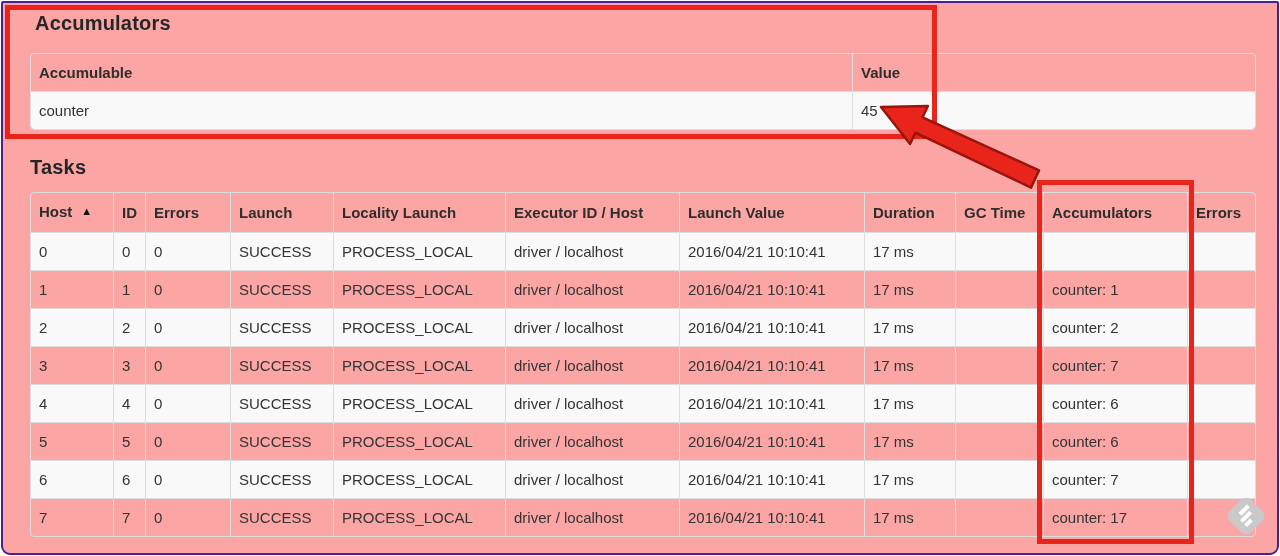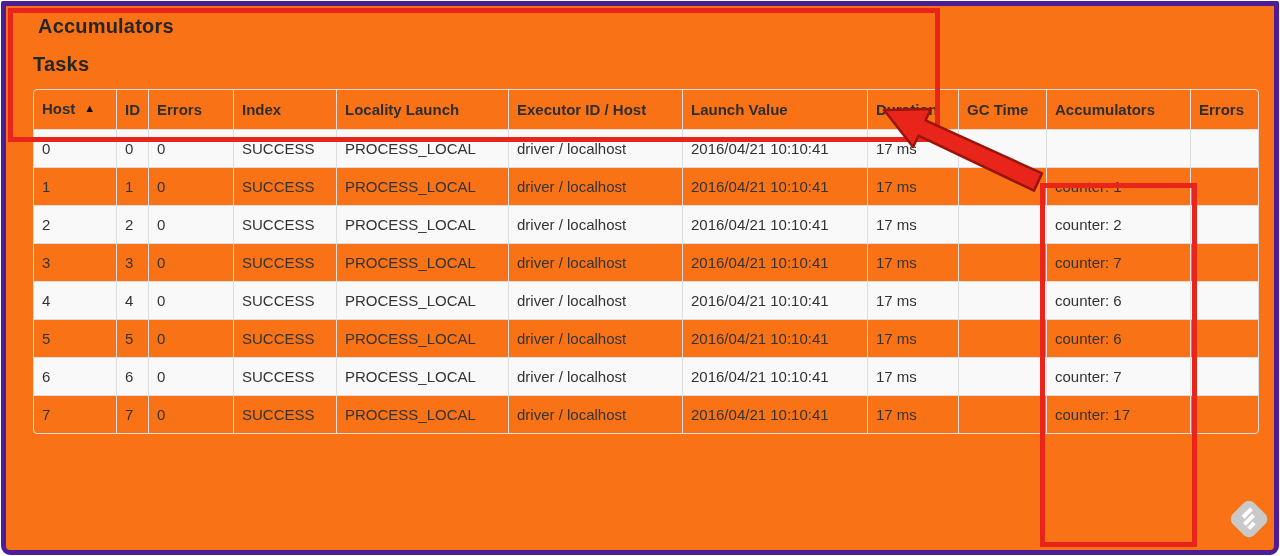--- a/index.html
+++ b/index.html
@@ -2,37 +2,37 @@
 <html><head>
 <meta charset="utf-8">
 <style>
   * { box-sizing: border-box; margin: 0; padding: 0; }
   html, body { width: 1280px; height: 556px; background: #fff; }
   .page {
     position: relative;
     width: 1278px;
     height: 554px;
     margin: 1px;
-    background: #f97316;
-    border: 5px solid #4c1d95;
+    background: #fca5a5;
+    border: 2px solid #4c1d95;
     border-radius: 2px 2px 9px 9px;
     overflow: hidden;
     font-family: "Liberation Sans", sans-serif;
     color: #333333;
   }
   .content { padding: 9px 0 0 27px; }
   .section-title {
     font-size: 20px;
     font-weight: bold;
     color: #262626;
     line-height: 23px;
     letter-spacing: 0.2px;
   }
   .title-accumulators { margin-left: 5px; }
-  .title-tasks { margin-top: 15px; }
+  .title-tasks { margin-top: 26px; }
   table {
     border-collapse: separate;
     border-spacing: 0;
     table-layout: fixed;
     width: 1224px;
     border: 1px solid #dddddd;
     border-radius: 4px;
     font-size: 15px;
   }
   .acc-table { margin-top: 18px; }
@@ -67,20 +67,38 @@
   }
 </style>
 </head>
 <body>
 
 <div class="page">
   <div class="content">
 
     <h2 class="section-title title-accumulators">Accumulators</h2>
 
+    <table class="acc-table">
+      <colgroup>
+        <col style="width:821px">
+        <col style="width:403px">
+      </colgroup>
+      <thead>
+        <tr>
+          <th>Accumulable</th>
+          <th>Value</th>
+        </tr>
+      </thead>
+      <tbody>
+        <tr class="stripe">
+          <td>counter</td>
+          <td>45</td>
+        </tr>
+      </tbody>
+    </table>
 
     <h2 class="section-title title-tasks">Tasks</h2>
 
     <table class="tasks-table">
       <colgroup>
         <col style="width:82px">
           <col style="width:32px">
           <col style="width:85px">
         <col style="width:103px">
           <col style="width:172px">
@@ -89,21 +107,21 @@
           <col style="width:91px">
           <col style="width:88px">
         <col style="width:144px">
           <col style="width:68px">
       </colgroup>
       <thead>
         <tr>
           <th><span>Host</span><span class="sort-indicator">▲</span></th>
           <th>ID</th>
           <th>Errors</th>
-          <th>Index</th>
+          <th>Launch</th>
           <th>Locality Launch</th>
           <th>Executor ID / Host</th>
           <th>Launch Value</th>
           <th>Duration</th>
           <th>GC Time</th>
           <th>Accumulators</th>
           <th>Errors</th>
         </tr>
       </thead>
       <tbody>

